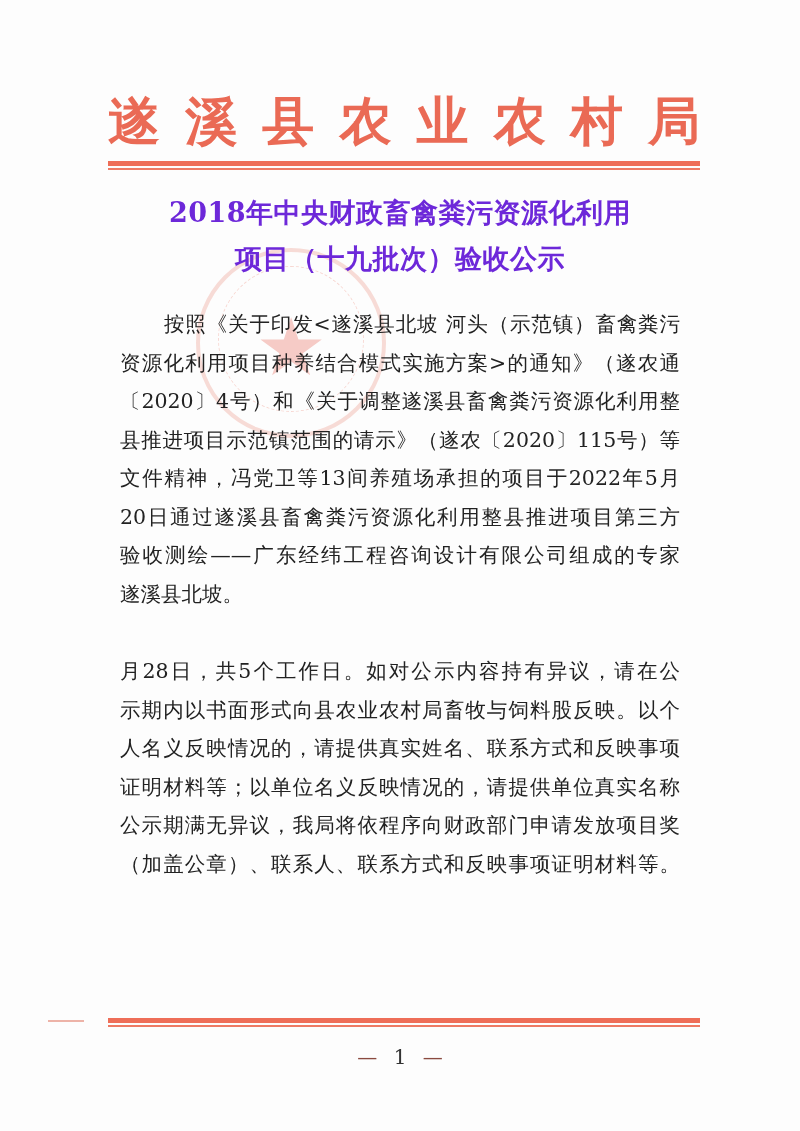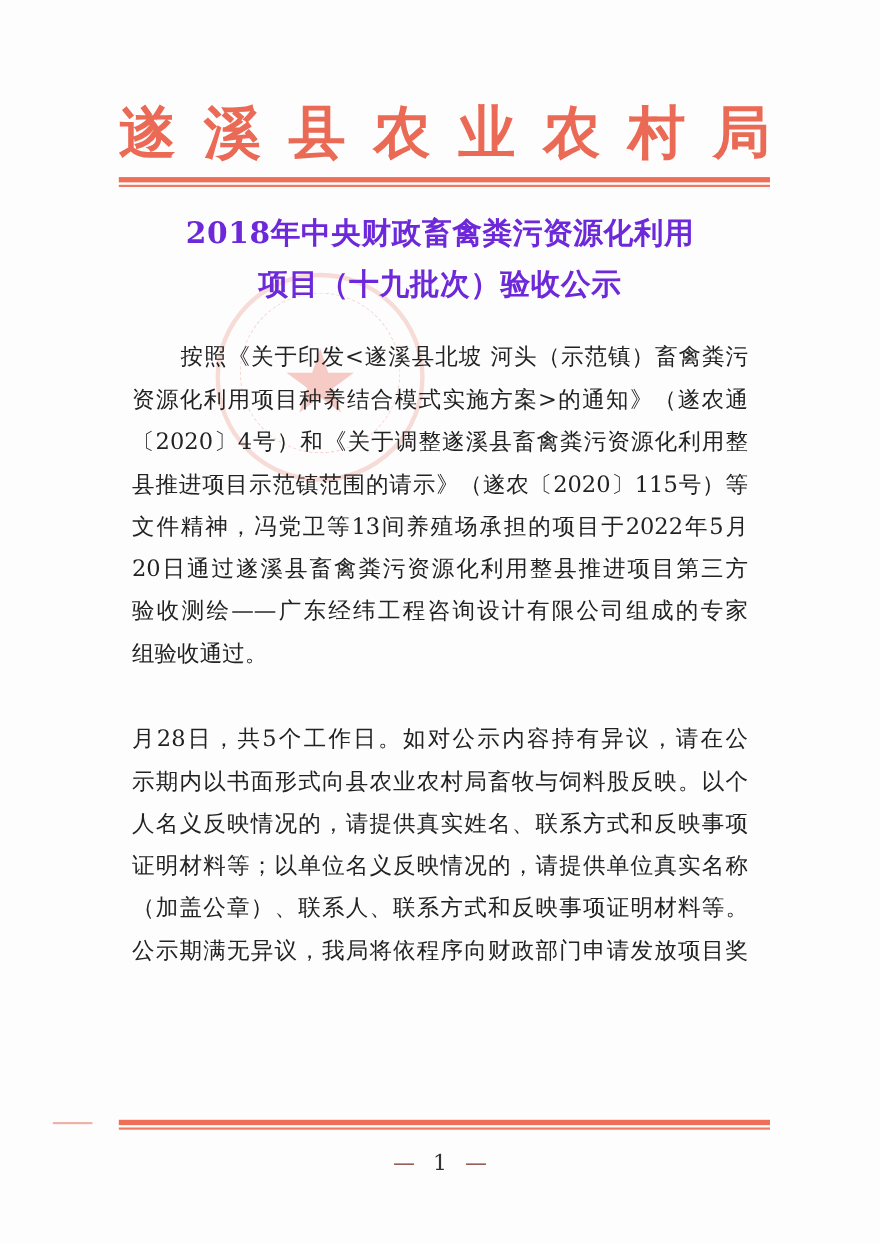--- a/index.html
+++ b/index.html
@@ -96,30 +96,30 @@
   <div class="title title-2">项目（十九批次）验收公示</div>
 
   <div class="body-text para-1">
     <span class="line indent">按照《关于印发&lt;遂溪县北坡 河头（示范镇）畜禽粪污</span>
     <span class="line">资源化利用项目种养结合模式实施方案&gt;的通知》（遂农通</span>
     <span class="line">〔2020〕4号）和《关于调整遂溪县畜禽粪污资源化利用整</span>
     <span class="line">县推进项目示范镇范围的请示》（遂农〔2020〕115号）等</span>
     <span class="line">文件精神，冯党卫等13间养殖场承担的项目于2022年5月</span>
     <span class="line">20日通过遂溪县畜禽粪污资源化利用整县推进项目第三方</span>
     <span class="line">验收测绘——广东经纬工程咨询设计有限公司组成的专家</span>
-    <span class="line last">组验收通过。</span>
+    <span class="line last">遂溪县北坡。</span>
   </div>
 
   <div class="body-text para-2">
     <span class="line">月28日，共5个工作日。如对公示内容持有异议，请在公</span>
     <span class="line">示期内以书面形式向县农业农村局畜牧与饲料股反映。以个</span>
     <span class="line">人名义反映情况的，请提供真实姓名、联系方式和反映事项</span>
     <span class="line">证明材料等；以单位名义反映情况的，请提供单位真实名称</span>
+    <span class="line">公示期满无异议，我局将依程序向财政部门申请发放项目奖</span>
     <span class="line">（加盖公章）、联系人、联系方式和反映事项证明材料等。</span>
-    <span class="line">公示期满无异议，我局将依程序向财政部门申请发放项目奖</span>
   </div>
 
   <div class="left-mark"></div>
 
   <div class="rule rule-bottom">
     <div class="thick"></div>
     <div class="gap"></div>
     <div class="thin"></div>
   </div>
 

